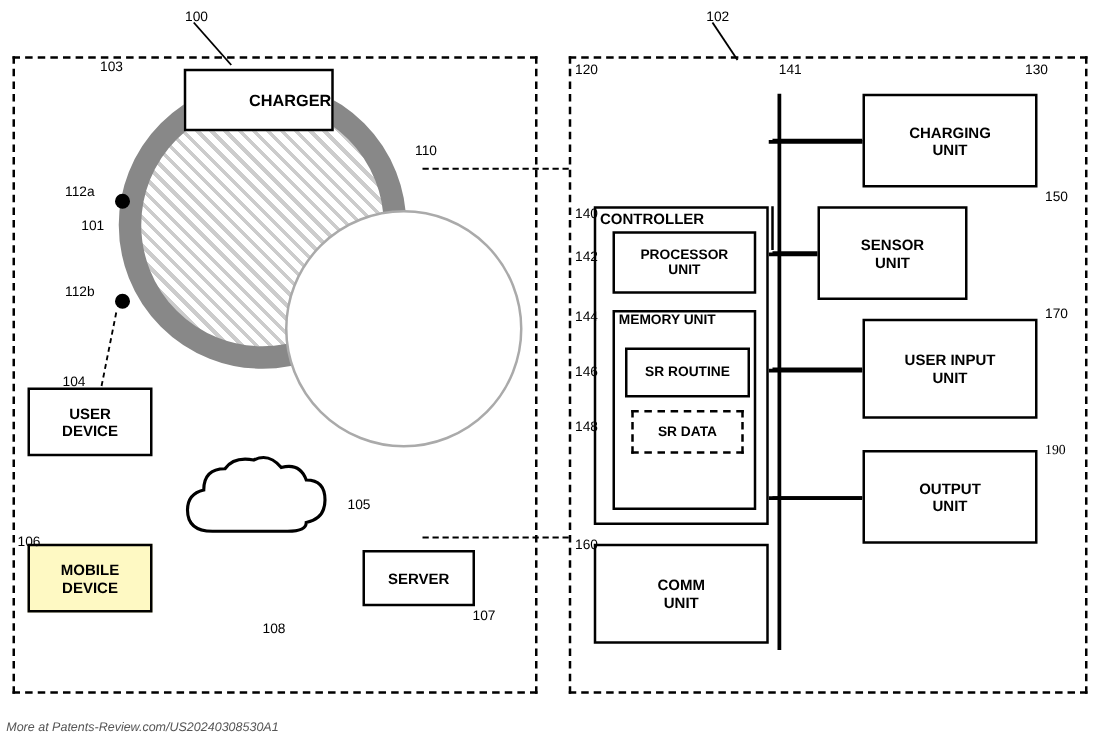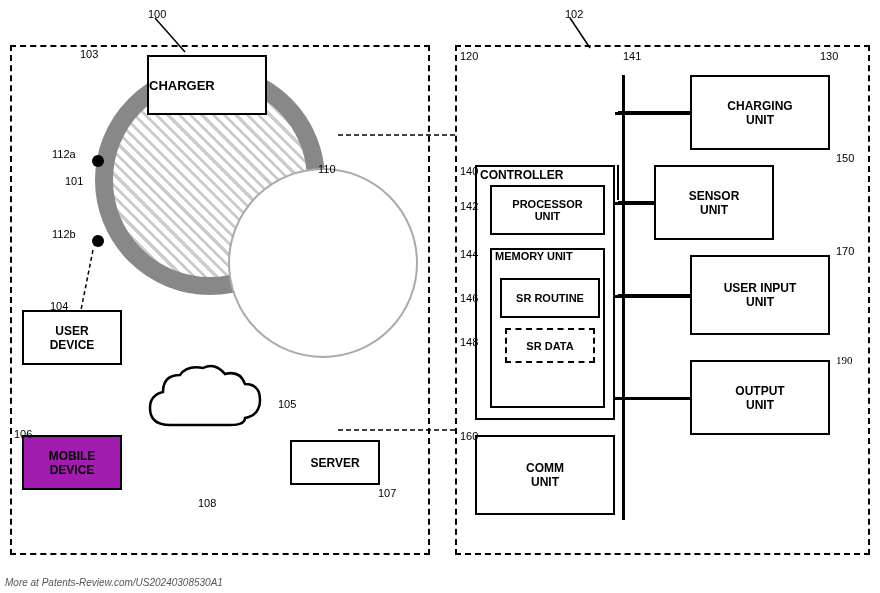--- a/index.html
+++ b/index.html
@@ -74,26 +74,26 @@
       background: #fff;
       border: 2px solid #aaa;
     }
 
     
     .charger-box {
       position: absolute;
       left: 147px;
       top: 55px;
       width: 120px;
-      height: 60px;
-      border: 2px solid #000;
-      background: #fff;
-      display: flex;
-      align-items: center;
-      justify-content: flex-start;
+      height: 50px;
+      border: 2px solid #000;
+      background: #fff;
+      display: flex;
+      align-items: center;
+      justify-content: flex-end;
       font-weight: bold;
       font-size: 13px;
     }
 
     
     .user-device-box {
       position: absolute;
       left: 22px;
       top: 310px;
       width: 100px;
@@ -109,21 +109,21 @@
     }
 
     
     .mobile-device-box {
       position: absolute;
       left: 22px;
       top: 435px;
       width: 100px;
       height: 55px;
       border: 2px solid #000;
-      background: #a21caf;
+      background: #fef9c3;
       display: flex;
       align-items: center;
       justify-content: center;
       font-weight: bold;
       font-size: 12px;
       text-align: center;
     }
 
     
     .vehicle-box {
@@ -420,21 +420,21 @@
   <div class="ref-num" style="left:565px; top:8px;">102</div>
 
   <div class="left-box"></div>
 
   <div class="ref-num" style="left:80px; top:48px;">103</div>
 
   <div class="ring-outer">
     <div class="ring-inner"></div>
   </div>
 
-  <div class="ref-num" style="left:318px; top:115px;margin-top:48px;">110</div>
+  <div class="ref-num" style="left:332px; top:115px;">110</div>
 
   <div class="ref-num" style="left:65px; top:175px;">101</div>
 
   <div class="dot dot-top"></div>
   <div class="dot dot-bottom"></div>
 
   <div class="ref-num" style="left:52px; top:148px;">112a</div>
 
   <div class="ref-num" style="left:52px; top:228px;">112b</div>
 
@@ -448,21 +448,21 @@
 
   <div class="ref-num" style="left:50px; top:300px;">104</div>
 
   <div class="mobile-device-box">
     <span>MOBILE<br>DEVICE</span>
   </div>
 
   <div class="ref-num" style="left:14px; top:428px;">106</div>
 
 
-  <div class="ref-num" style="left:198px; top:497px;text-align:center;">108</div>
+  <div class="ref-num" style="left:210px; top:497px;text-align:center;">108</div>
 
   <div class="server-box">
     <span>SERVER</span>
   </div>
 
   <div class="ref-num" style="left:378px; top:487px;">107</div>
 
   <svg class="cloud" viewBox="0 0 130 80" style="position:absolute;left:145px;top:360px;width:130px;height:80px;">
     <path d="M25,65 Q5,65 5,48 Q5,35 18,32 Q18,15 35,15 Q42,5 58,8 Q70,2 80,14 Q95,10 100,24 Q115,24 115,40 Q115,55 100,58 Q100,65 85,65 Z" stroke="#000" stroke-width="2.5" fill="#fff"></path>
   </svg>

